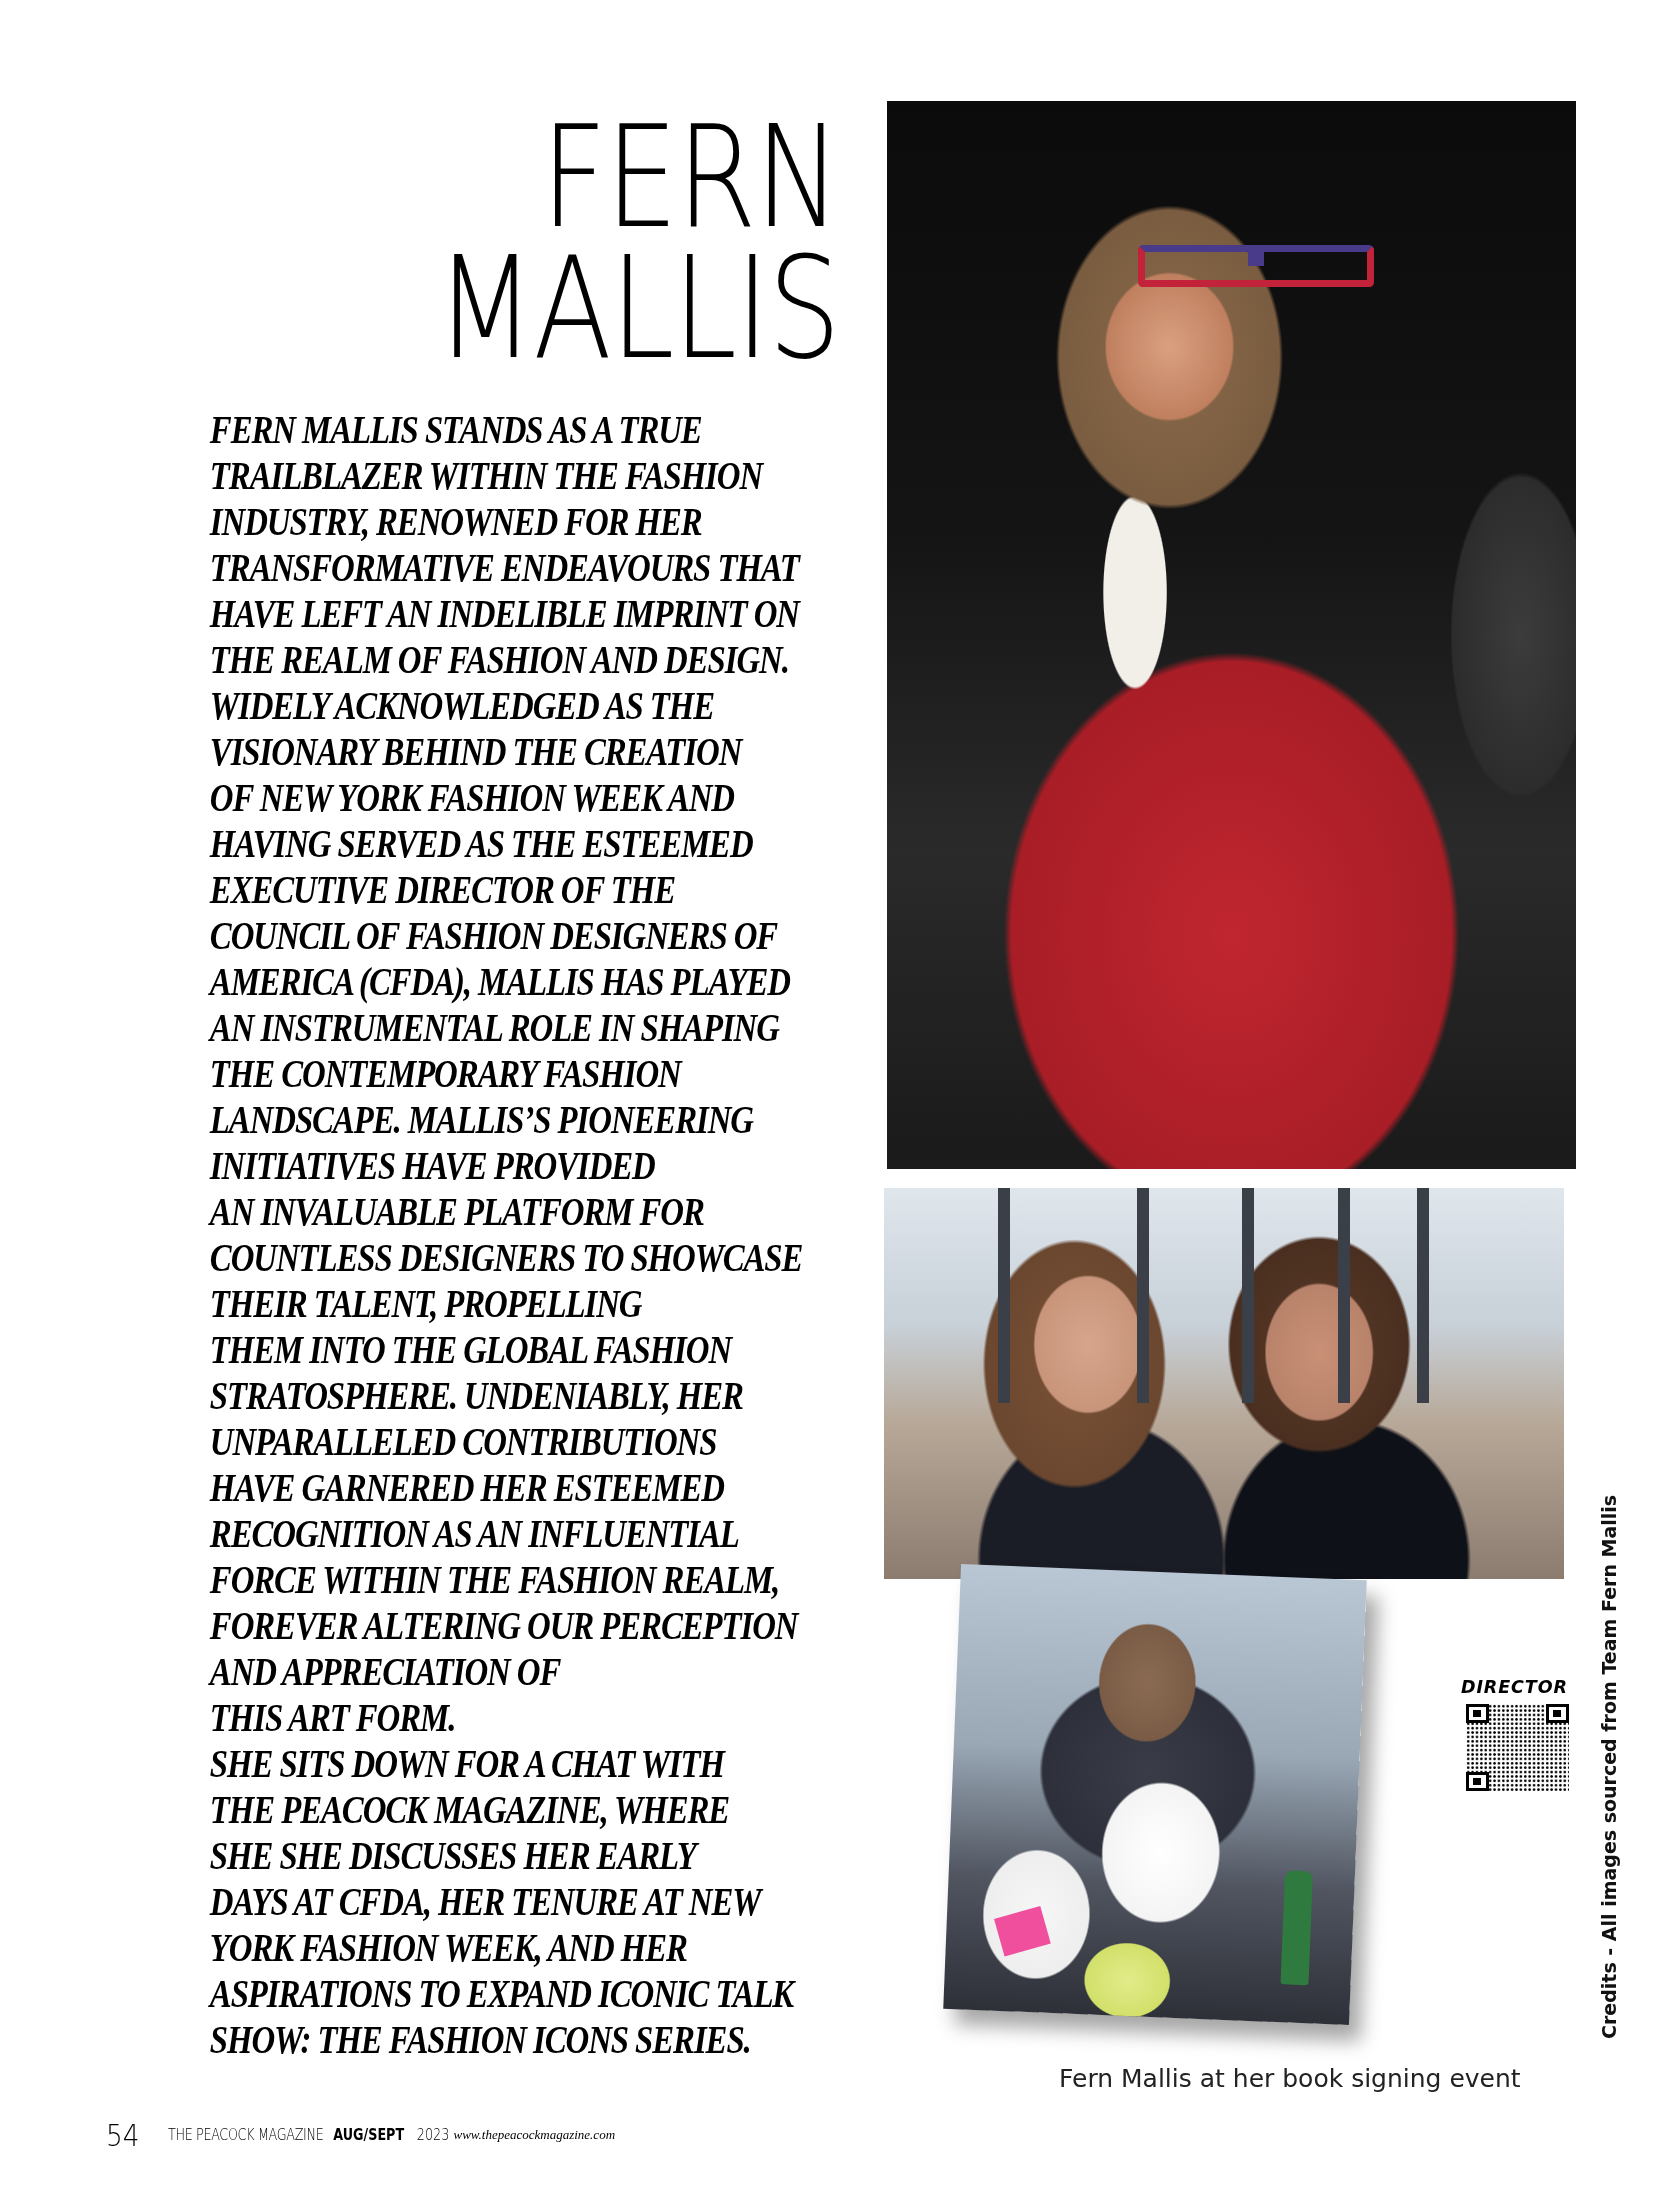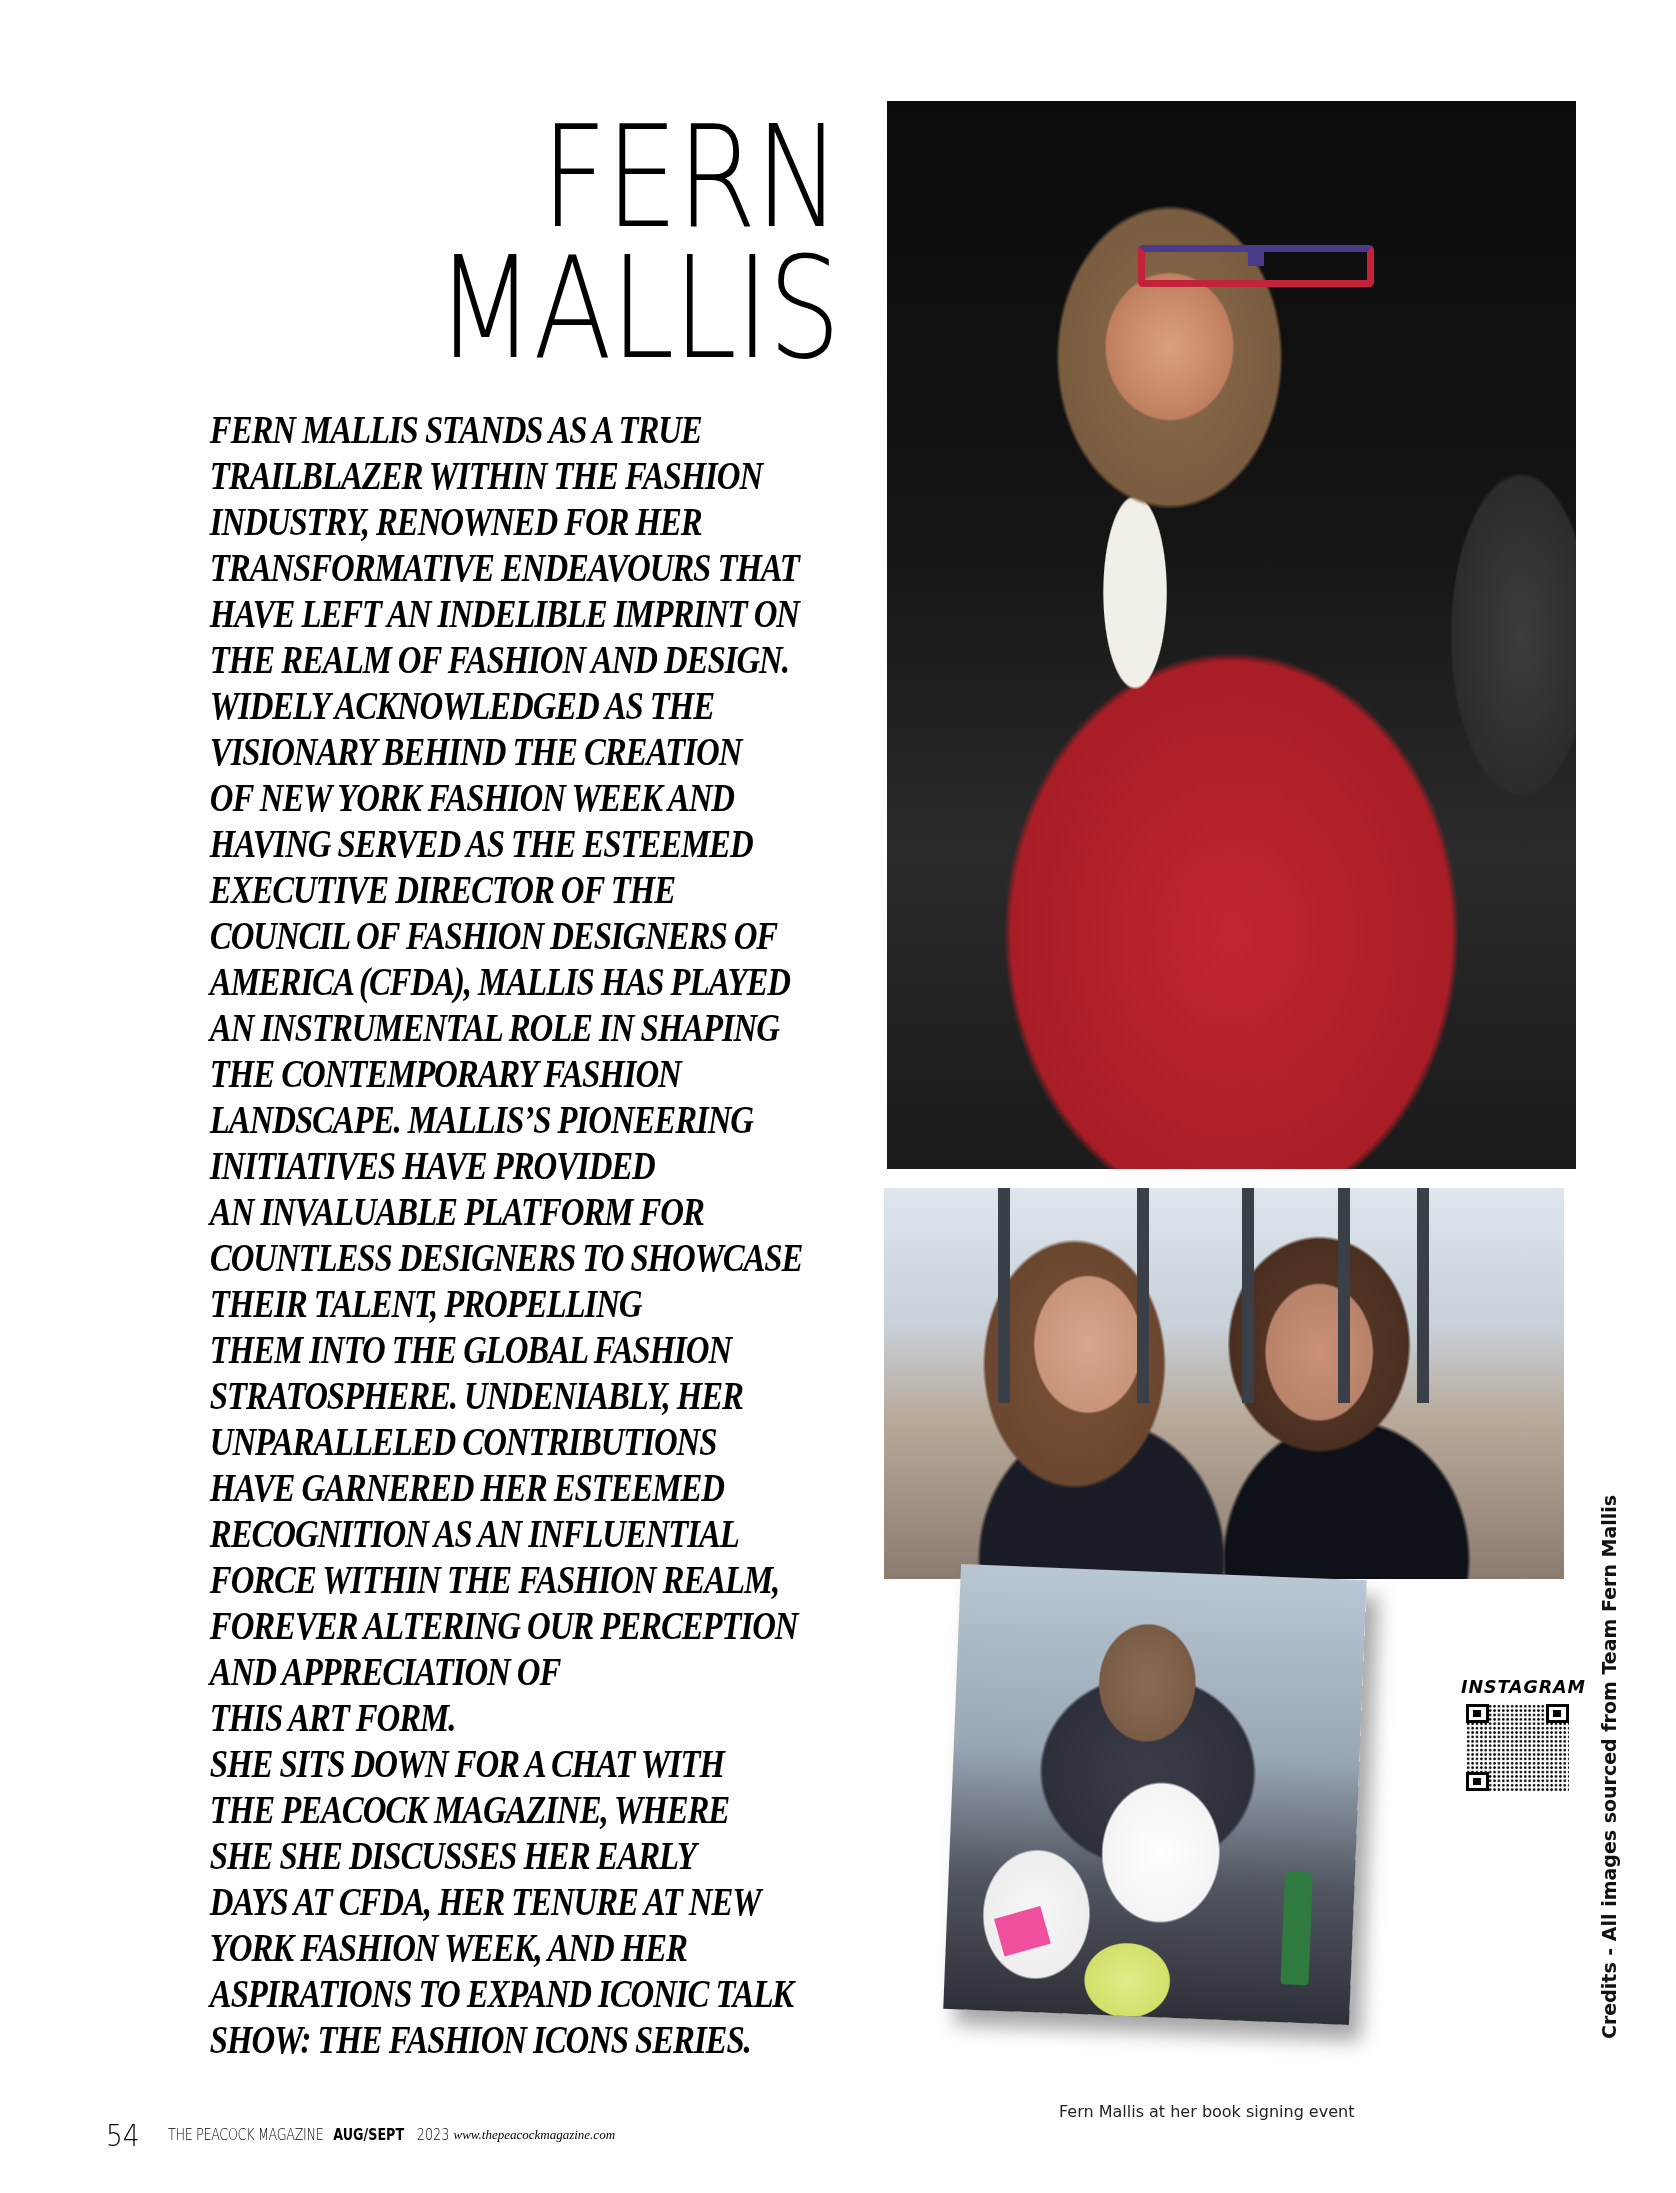--- a/index.html
+++ b/index.html
@@ -89,24 +89,23 @@
         radial-gradient(ellipse 175px 157px at 48% 45%, #3a3d48 0%, #2d303a 60%, transparent 62%),
         linear-gradient(180deg, #b9c6d4 0%, #9aa8b6 40%, #505560 70%, #2e3038 100%);
     }
     .photo-3 .sticky { position: absolute; left: 52px; top: 345px; width: 48px; height: 39px; background: #ef4f9c; transform: rotate(-18deg); }
     .photo-3 .bottle { position: absolute; left: 336px; top: 293px; width: 28px; height: 114px; background: #2f7a3e; border-radius: 8.7px 8.7px 3.5px 3.5px; }
 
     .caption {
       position: absolute;
       left: 1059px; top: 2064px;
       font-family: "DejaVu Sans", sans-serif;
-      font-size: 16px;
+      font-size: 25px;
       color: #222;
       white-space: nowrap;
-      margin-top: 38px;
     }
 
     .instagram {
       position: absolute;
       left: 1461px; top: 1677px; width: 122px;
     }
     .instagram .label {
       font-family: "DejaVu Sans", sans-serif;
       font-weight: 700; font-style: italic;
       font-size: 17.5px; letter-spacing: 0.9px;
@@ -220,21 +219,21 @@
 </div>
 
 <div class="photo photo-3" aria-label="Fern Mallis signing Fashion Icons 2 book">
   <div class="sticky"></div>
   <div class="bottle"></div>
 </div>
 
 <div class="caption">Fern Mallis at her book signing event</div>
 
 <div class="instagram">
-  <div class="label">INSTAGRAM</div>
+  <div class="label">DIRECTOR</div>
   <div class="qr">
     <div class="finder f1"></div>
     <div class="finder f2"></div>
     <div class="finder f3"></div>
   </div>
 </div>
 
 <div class="credits">Credits - All images sourced from Team Fern Mallis</div>
 
 <div class="footer">

